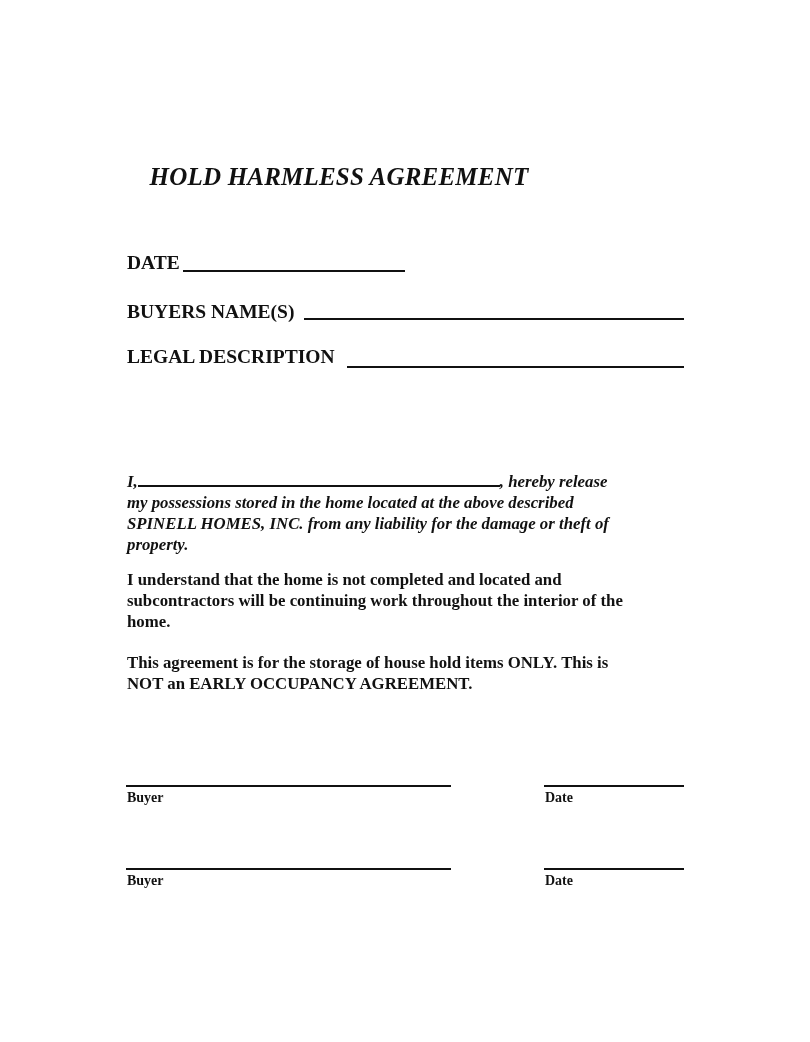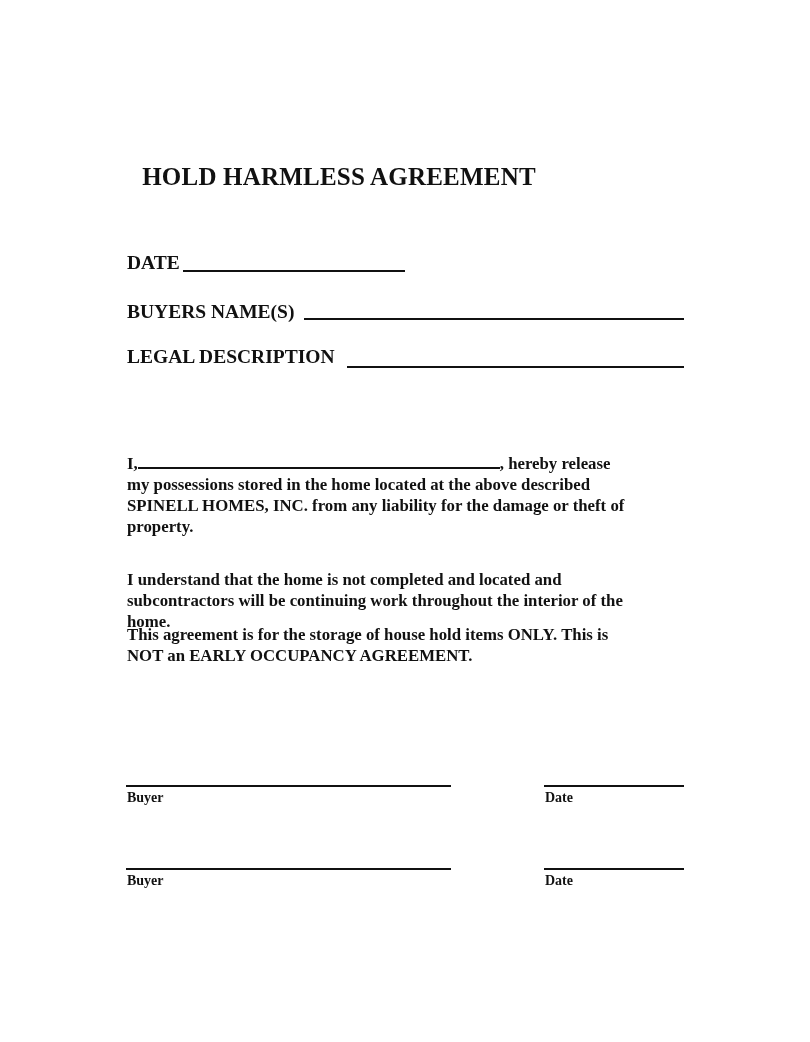--- a/index.html
+++ b/index.html
@@ -1,20 +1,20 @@
 <!DOCTYPE html>
 <html><head>
   <meta charset="utf-8">
   <style>
     html, body { margin: 0; padding: 0; background: #ffffff; }
     body { width: 810px; height: 1042px; position: relative; overflow: hidden;
            font-family: "Liberation Serif", "DejaVu Serif", serif; color: #111; }
     .abs { position: absolute; }
     .title { left: 0; width: 678px; top: 163px; text-align: center;
-             font-weight: bold; font-size: 25px; letter-spacing: 0.2px; }
+             font-weight: bold; font-size: 25px; letter-spacing: 0.2px; font-style: italic; }
     .field { left: 127px; font-weight: bold; font-size: 19.5px; white-space: nowrap; }
     .uline { position: absolute; height: 0; border-bottom: 2px solid #111; }
     .para { left: 127px; width: 560px; font-weight: bold; font-size: 16.8px; line-height: 21px; }
     .para p { margin: 0; }
     .inline-blank { display: inline-block; border-bottom: 2px solid #111; width: 362px; height: 14px; vertical-align: baseline; }
     .sigline { height: 0; border-bottom: 2.5px solid #111; }
     .siglabel { font-weight: bold; font-size: 14px; }
   </style>
 </head>
 <body>
@@ -25,34 +25,34 @@
 
   <div class="abs field" style="top:252px;">DATE</div>
   <div class="uline" style="left:183px; width:222px; top:270px;"></div>
 
   <div class="abs field" style="top:301px;">BUYERS NAME(S)</div>
   <div class="uline" style="left:304px; width:380px; top:318px;"></div>
 
   <div class="abs field" style="top:346px;">LEGAL DESCRIPTION</div>
   <div class="uline" style="left:347px; width:337px; top:366px;"></div>
 
-  <div class="abs para" style="top:453px;">
+  <div class="abs para" style="top:471px;font-style:italic;">
     <p><span>I,</span><span class="inline-blank"></span><span>, hereby release</span></p>
     <p>my possessions stored in the home located at the above described</p>
     <p>SPINELL HOMES, INC. from any liability for the damage or theft of</p>
     <p>property.</p>
   </div>
 
   <div class="abs para" style="top:569px;">
     <p>I understand that the home is not completed and located and</p>
     <p>subcontractors will be continuing work throughout the interior of the</p>
     <p>home.</p>
   </div>
 
-  <div class="abs para" style="top:624px;">
+  <div class="abs para" style="top:652px;">
     <p>This agreement is for the storage of house hold items ONLY. This is</p>
     <p>NOT an EARLY OCCUPANCY AGREEMENT.</p>
   </div>
 
   <div class="abs sigline" style="left:126px; width:325px; top:785px;"></div>
   <div class="abs siglabel" style="left:127px; top:790px;">Buyer</div>
   <div class="abs sigline" style="left:544px; width:140px; top:785px;"></div>
   <div class="abs siglabel" style="left:545px; top:790px;">Date</div>
 
   <div class="abs sigline" style="left:126px; width:325px; top:868px;"></div>

